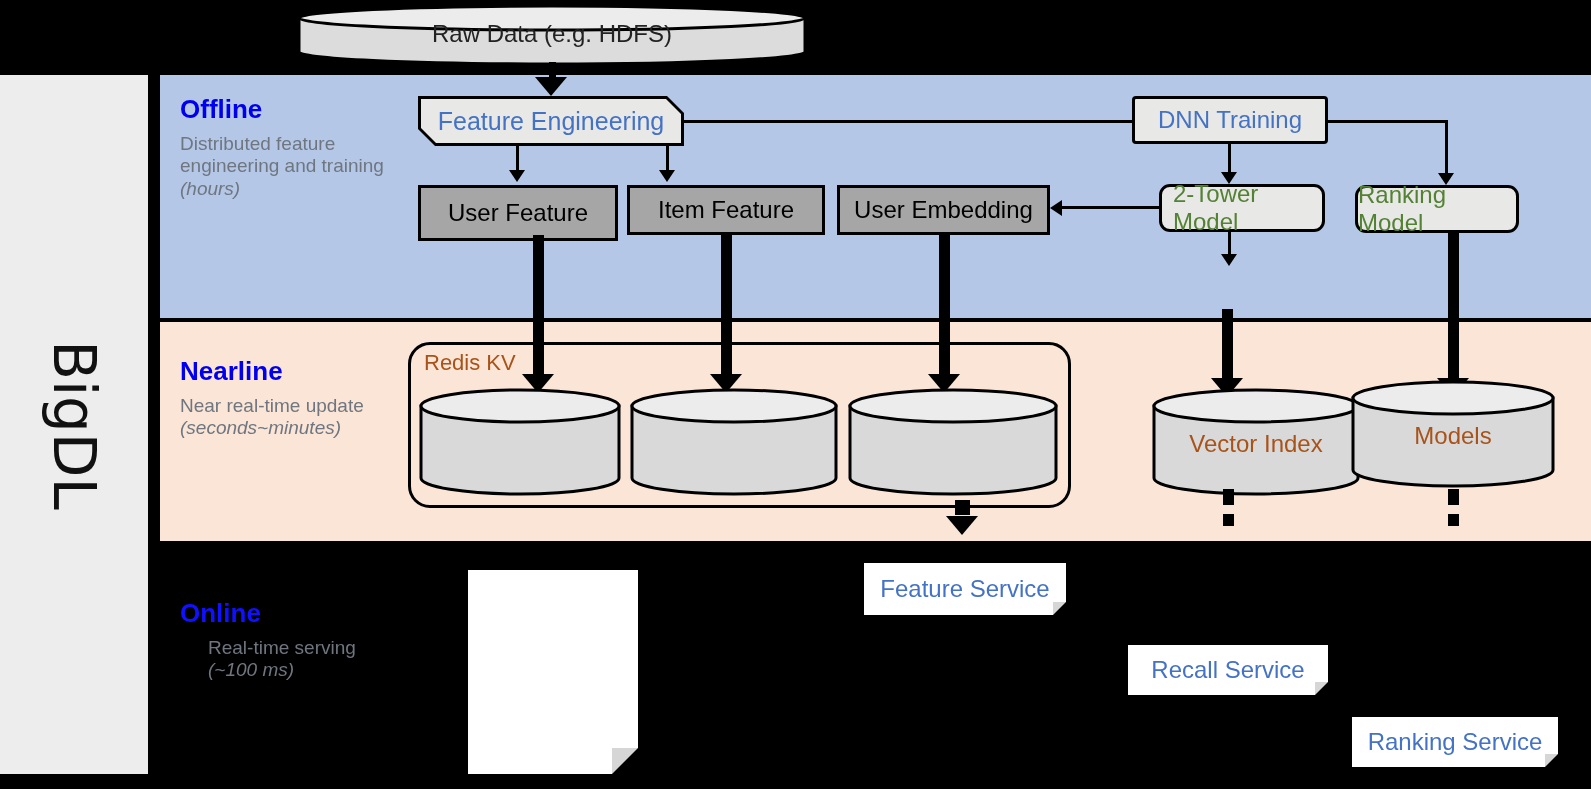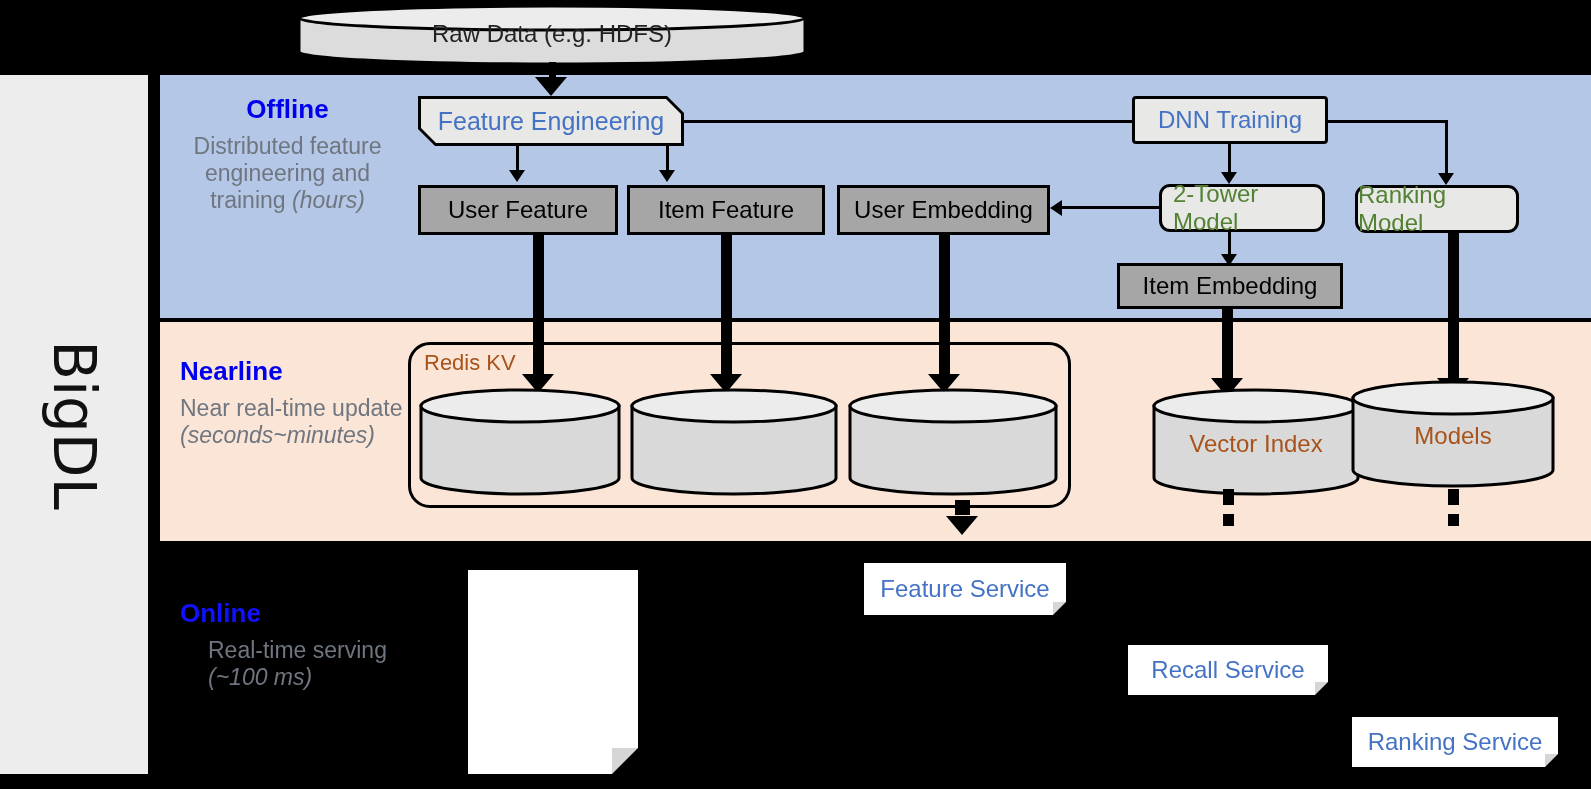--- a/index.html
+++ b/index.html
@@ -47,21 +47,21 @@
   }
 
   
   .stage-title {
     font-size: 26px;
     color: #0000ee;
     font-weight: 600;
     line-height: 1;
   }
   .stage-desc {
-    font-size: 23px;
+    font-size: 19px;
     color: #6f7680;
     line-height: 1.18;
     margin-top: 11px;
   }
   .stage-desc i { font-style: italic; }
   .online .stage-title { color: #1111ff; }
   .online .stage-desc { color: #6f7680; margin-left: 28px; }
 
   
   .gray-box {
@@ -166,21 +166,21 @@
 <div id="root">
 
   <div class="abs band-offline"></div>
   <div class="abs band-nearline"></div>
   <div class="abs band-online"></div>
 
   <div class="abs sidebar">
     <div class="sidebar-label">BigDL</div>
   </div>
 
-  <div class="abs" style="left:180px; top:96px; width:215px;text-align:center;">
+  <div class="abs" style="left:180px; top:96px; width:215px;">
     <div class="stage-title">Offline</div>
     <div class="stage-desc"><span>Distributed feature engineering and training </span><i>(hours)</i></div>
   </div>
 
   <div class="abs" style="left:180px; top:358px; width:230px;">
     <div class="stage-title">Nearline</div>
     <div class="stage-desc"><span>Near real-time update </span><i>(seconds~minutes)</i></div>
   </div>
 
   <div class="abs online" style="left:180px; top:600px; width:220px;">
@@ -216,21 +216,21 @@
   <div class="line-v" style="left:666px; top:146px; width:3px; height:26px;"></div>
   <div class="arrowhead-down" style="left:659px; top:170px;"></div>
 
   <div class="line-v" style="left:1228px; top:144px; width:3px; height:32px;"></div>
   <div class="arrowhead-down" style="left:1221px; top:172px;"></div>
 
   <div class="line-h" style="left:1328px; top:120px; width:120px; height:3px;"></div>
   <div class="line-v" style="left:1445px; top:120px; width:3px; height:58px;"></div>
   <div class="arrowhead-down" style="left:1438px; top:173px;"></div>
 
-  <div class="abs gray-box" style="left:418px; top:185px; width:200px; height:50px;">
+  <div class="abs gray-box" style="left:418px; top:185px; width:200px; height:56px;">
     <span>User Feature</span>
   </div>
   <div class="abs gray-box" style="left:627px; top:185px; width:198px; height:50px;">
     <span>Item Feature</span>
   </div>
   <div class="abs gray-box" style="left:837px; top:185px; width:213px; height:50px;">
     <span>User Embedding</span>
   </div>
 
   <div class="line-h" style="left:1062px; top:206px; width:100px; height:3px;"></div>
@@ -239,23 +239,20 @@
   <div class="abs rounded-box green-text" style="left:1159px; top:184px; width:166px; height:48px;padding-left:11px;">
     <span>2-Tower Model</span>
   </div>
   <div class="abs rounded-box green-text" style="left:1355px; top:185px; width:164px; height:48px;">
     <span>Ranking Model</span>
   </div>
 
   <div class="line-v" style="left:1228px; top:231px; width:3px; height:28px;"></div>
   <div class="arrowhead-down" style="left:1221px; top:254px;"></div>
 
-  <div class="abs gray-box" style="left:1117px; top:263px; width:226px; height:46px;">
-    <span>Item Embedding</span>
-  </div>
 
   <div class="line-v thick" style="left:533px; top:235px; width:11px; height:150px;"></div>
   <div class="arrowhead-down big" style="left:522px; top:374px;"></div>
 
   <div class="line-v thick" style="left:721px; top:235px; width:11px; height:150px;"></div>
   <div class="arrowhead-down big" style="left:710px; top:374px;"></div>
 
   <div class="line-v thick" style="left:939px; top:235px; width:11px; height:150px;"></div>
   <div class="arrowhead-down big" style="left:928px; top:374px;"></div>
 

